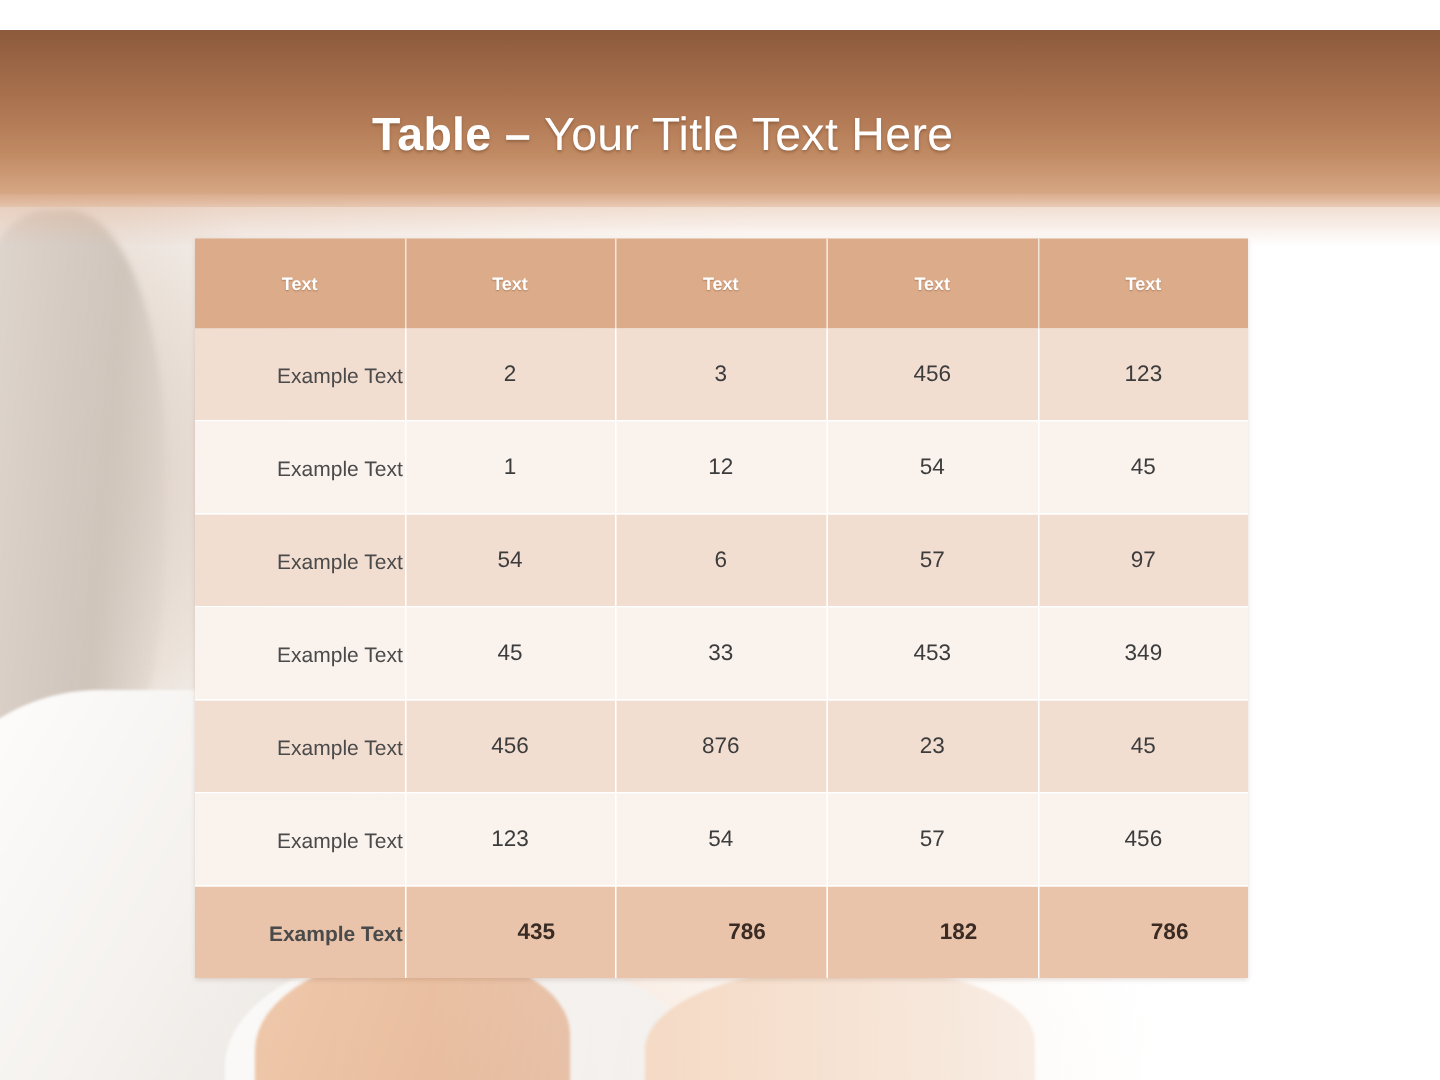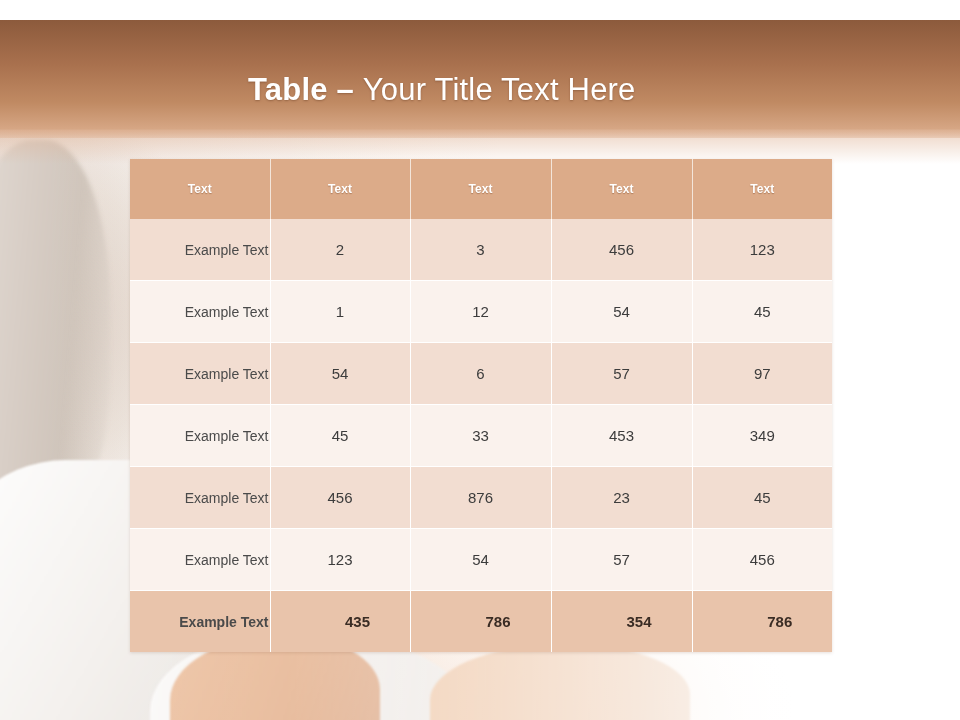--- a/index.html
+++ b/index.html
@@ -267,20 +267,20 @@
           <td>Example Text</td>
           <td>123</td>
           <td>54</td>
           <td>57</td>
           <td>456</td>
         </tr>
         <tr class="total-row">
           <td>Example Text</td>
           <td>435</td>
           <td>786</td>
-          <td>354</td>
+          <td>182</td>
           <td>786</td>
         </tr>
       </tbody>
     </table>
   </div>
 
 </div>
 
 </body></html>

